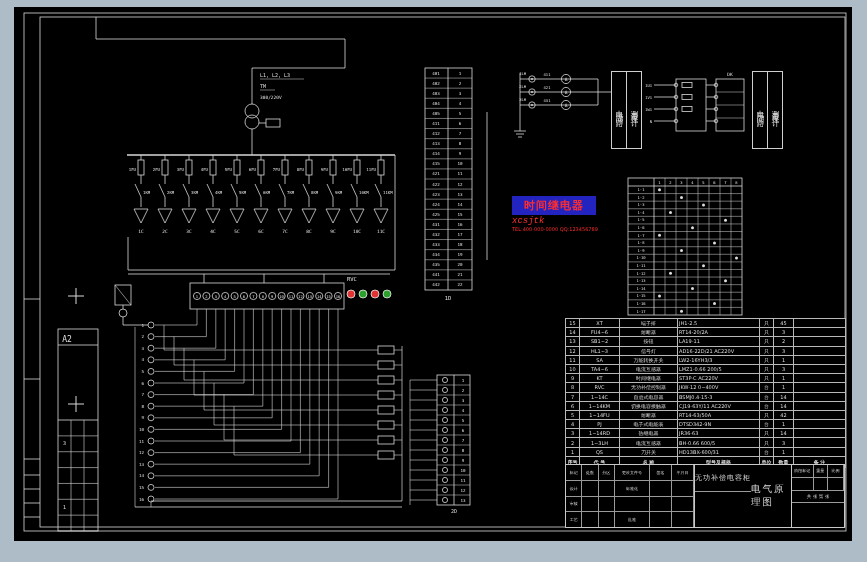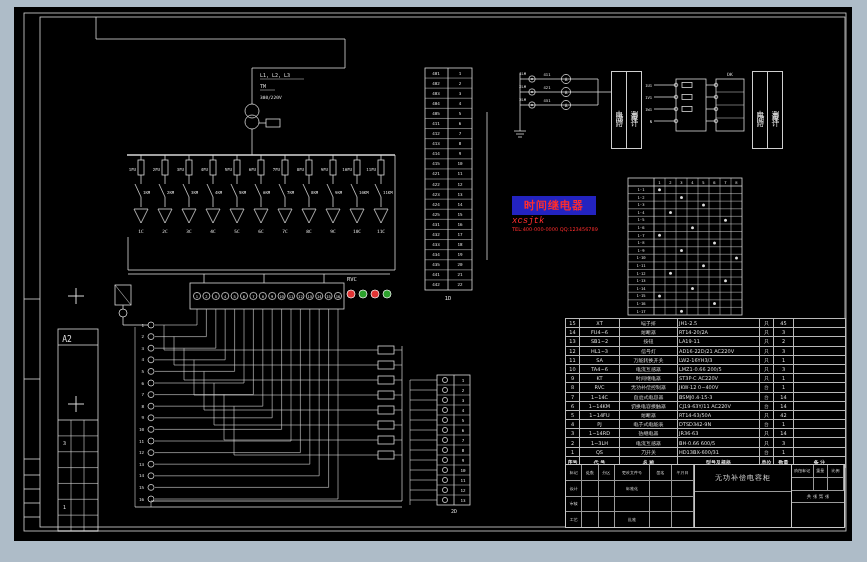--- a/index.html
+++ b/index.html
@@ -22,21 +22,21 @@
   #bom td.al{text-align:left;}
   #bom tr.hdr td{height:10px;font-weight:bold;}
   #titleblock{position:absolute;left:551px;top:457px;width:278px;height:62px;border:1px solid #c8c8c8;
     display:flex;color:#ddd;background:#000;}
   #tb-left{width:128px;border-right:0.5px solid #c8c8c8;display:flex;flex-direction:column;}
   #tb-right{width:52px;display:flex;flex-direction:column;}
   .tb-row{flex:1;display:flex;border-top:0.5px solid #9a9a9a;min-height:0;}
   .tb-row:first-child{border-top:none;}
   .tb-cell{border-right:0.5px solid #9a9a9a;font-size:4px;display:flex;align-items:center;
     justify-content:center;overflow:hidden;white-space:nowrap;}
-  #tb-mid{width:96px;border-right:0.5px solid #c8c8c8;display:flex;flex-direction:column;}
+  #tb-mid{width:96px;border-right:0.5px solid #c8c8c8;display:flex;}
   #tb-product{height:26px;display:flex;align-items:center;justify-content:center;font-size:7px;
     letter-spacing:1px;border-bottom:0.5px solid #9a9a9a;}
   #tb-title{flex:1;display:flex;align-items:center;justify-content:center;font-size:9.5px;letter-spacing:2px;}
   .tb-row.sheets{font-size:4.5px;align-items:center;justify-content:center;display:flex;}
   .tb-row.fill{flex:2;}
 </style>
 </head>
 <body>
 
 <div id="root">
@@ -786,20 +786,21 @@
             <div class="tb-cell" style="width: 16px;">工艺</div>
             <div class="tb-cell" style="width: 16px;"></div>
             <div class="tb-cell" style="width: 16px;"></div>
             <div class="tb-cell" style="width: 36px;">批准</div>
             <div class="tb-cell" style="width: 22px;"></div>
             <div class="tb-cell" style="width: 22px;"></div>
           </div>
         </div>
       <div id="tb-mid">
         <div id="tb-product">无功补偿电容柜</div>
+        <div id="tb-title">电气原理图</div>
       </div>
       <div id="tb-right">
           <div class="tb-row">
             <div class="tb-cell" style="width: 22px;">阶段标记</div>
             <div class="tb-cell" style="width: 14px;">重量</div>
             <div class="tb-cell" style="width: 16px;">比例</div>
           </div>
           <div class="tb-row">
             <div class="tb-cell" style="width: 22px;"></div>
             <div class="tb-cell" style="width: 14px;"></div>

